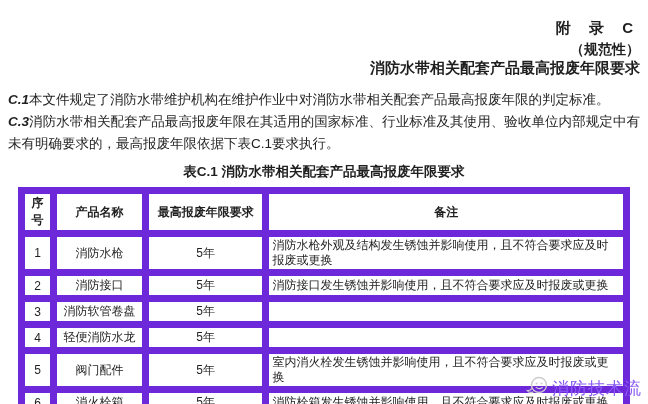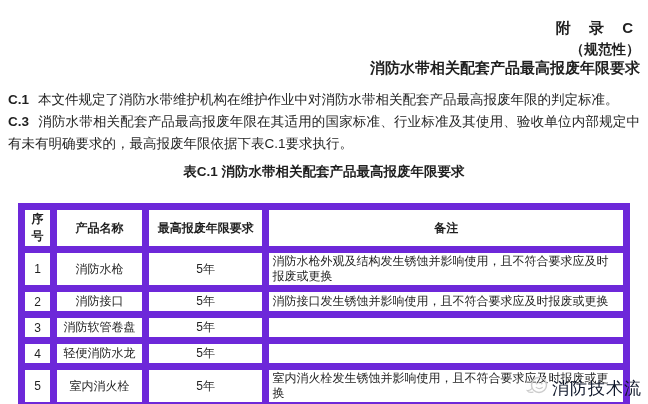--- a/index.html
+++ b/index.html
@@ -11,23 +11,23 @@
   }
   .doc { padding:19px 8px 0 8px; }
 
   .title-block { text-align:right; font-weight:bold; }
   .title-appendix { font-size:15px; letter-spacing:7px; }
   .title-normative { font-size:14px; margin-top:3px; }
   .title-main { font-size:15px; }
 
   .clauses { margin-top:11px; font-size:13.5px; line-height:22px; text-align:justify; }
   .clause { text-justify:inter-ideograph; }
-  .clause-num { font-weight:bold; margin-right:9px; white-space:nowrap; }
+  .clause-num { font-weight:bold; white-space:nowrap;font-style:italic; }
 
-  .table-caption { text-align:center; font-weight:bold; font-size:13.5px; margin-top:8px; margin-bottom:22px; }
+  .table-caption { text-align:center; font-weight:bold; font-size:13.5px; margin-top:8px; margin-bottom:6px; }
 
   table.spec {
     width:612px; margin-left:10px;
     border-collapse:collapse; border:2px solid #000;
     table-layout:fixed;
   }
   table.spec th, table.spec td {
     border:7px solid #6d28d9;
     font-size:12px; padding:1px 3px;
     vertical-align:middle;
@@ -37,21 +37,21 @@
   .col-no    { width:5.3%; }
   .col-name  { width:15.2%; }
   .col-years { width:19.9%; }
   .col-note  { width:59.6%; }
   td.c { text-align:center; }
   td.remark { text-align:left; line-height:15px; }
 
   .watermark {
     position:absolute; right:6px; bottom:3px;
     display:flex; align-items:center; gap:3px;
-    color:#0f172a; font-size:17px; letter-spacing:1px;
+    color:#8b5cf6; font-size:17px; letter-spacing:1px;
   }
   .wm-icon { display:inline-block; }
 </style>
 </head>
 <body>
 
 <div class="doc">
 
   <div class="title-block">
     <div class="title-appendix">附 录 C</div>
@@ -101,21 +101,21 @@
         <td class="remark"></td>
       </tr>
       <tr>
         <td class="c">4</td>
         <td class="c">轻便消防水龙</td>
         <td class="c">5年</td>
         <td class="remark"></td>
       </tr>
       <tr>
         <td class="c">5</td>
-        <td class="c">室内消火栓</td>
+        <td class="c">阀门配件</td>
         <td class="c">5年</td>
         <td class="remark">室内消火栓发生锈蚀并影响使用，且不符合要求应及时报废或更换</td>
       </tr>
       <tr>
         <td class="c">6</td>
         <td class="c">消火栓箱</td>
         <td class="c">5年</td>
         <td class="remark">消防栓箱发生锈蚀并影响使用，且不符合要求应及时报废或更换</td>
       </tr>
       <tr>

